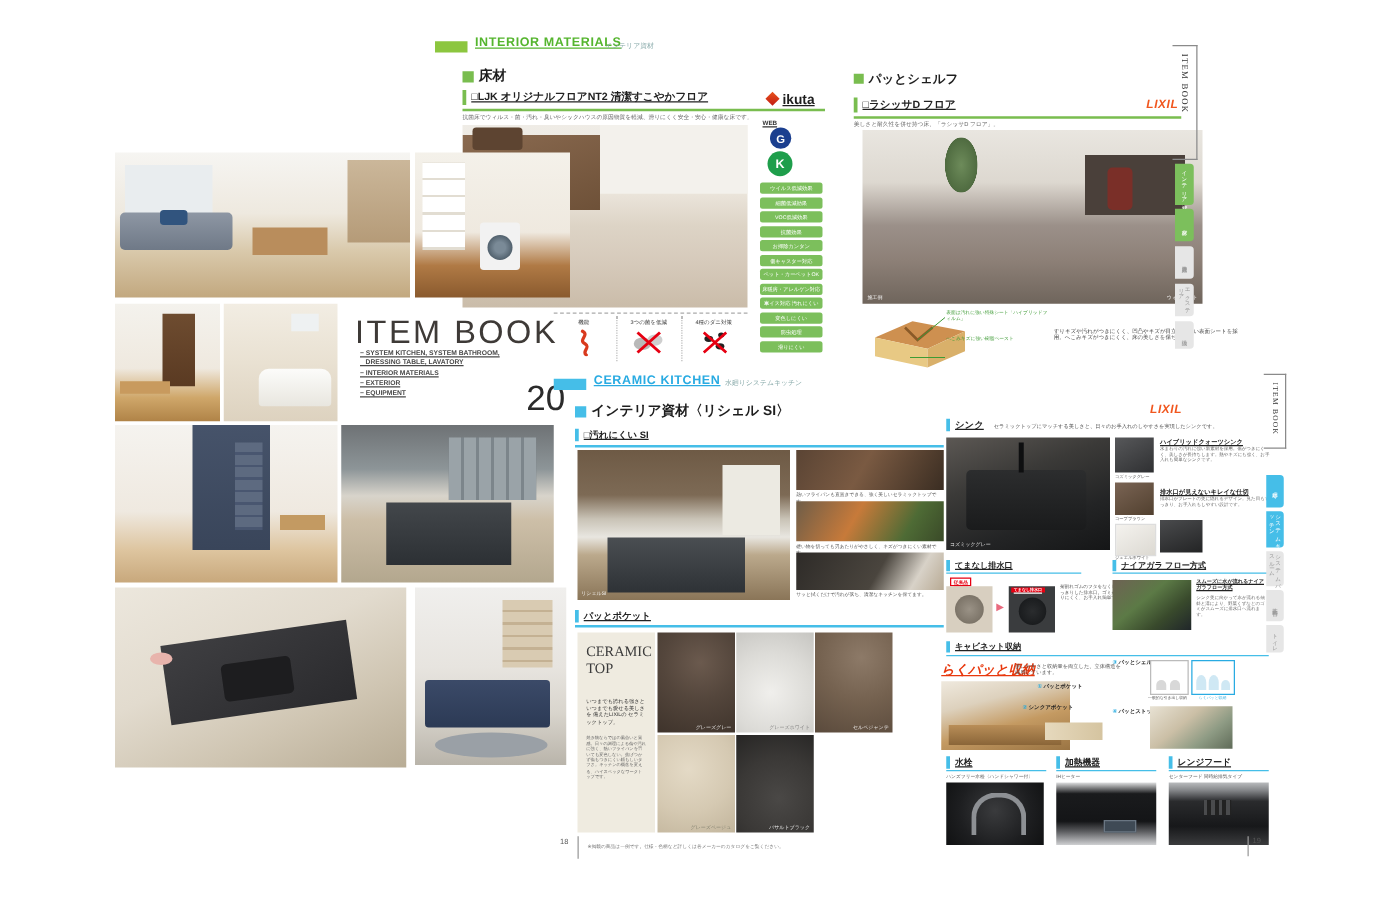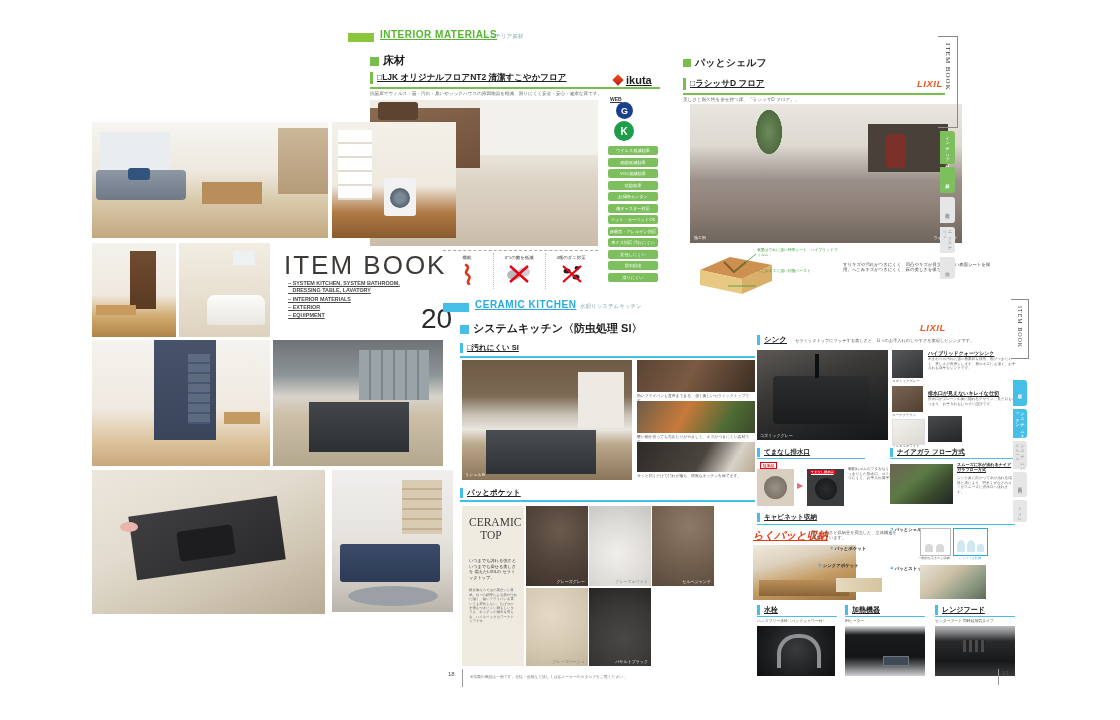--- a/index.html
+++ b/index.html
@@ -156,42 +156,42 @@
   <div class="abs b" style="left:288px;top:296px;font-size:5.4px;color:#4a4a4a;white-space:pre;">− INTERIOR MATERIALS</div>
   <div class="abs b" style="left:288px;top:304px;font-size:5.4px;color:#4a4a4a;white-space:pre;">− EXTERIOR</div>
   <div class="abs b" style="left:288px;top:312px;font-size:5.4px;color:#4a4a4a;white-space:pre;">− EQUIPMENT</div>
   <div class="abs" style="left:391px;top:303px;font-size:28px;color:#2b2b2b;margin-left:30px;">20</div>
 
   <div class="abs" style="left:443px;top:303px;width:26px;height:9px;background:#45BEE8;"></div>
   <div class="abs b" style="left:475px;top:299px;font-size:10px;color:#29ABE2;letter-spacing:.5px;">CERAMIC KITCHEN</div>
   <div class="abs" style="left:580px;top:303px;font-size:5.5px;color:#8aa;">水廻りシステムキッチン</div>
 
   <div class="sec-head" style="left:460px;top:321px;font-size:11px;">
-    <span class="sq" style="width:9px;height:9px;background:#45BEE8;"></span><span>システムキッチン〈防虫処理 SI〉</span>
+    <span class="sq" style="width:9px;height:9px;background:#45BEE8;"></span><span>インテリア資材〈リシェル SI〉</span>
   </div>
   <div class="abs lixil" style="left:920px;top:322px;font-size:9.5px;">LIXIL</div>
   <div class="abs b bar-left-cyan" style="left:460px;top:343px;font-size:7.5px;color:#222;">□汚れにくい SI</div>
   <div class="rule-cyan" style="left:460px;top:356px;width:295px;"></div>
 
   <div class="ph" style="left:462px;top:360px;width:170px;height:120px;background:linear-gradient(180deg,#6e5a45 0%,#7d6a55 30%,#c9c3b6 46%,#e8e6e0 58%,#bba98c 70%,#8a7558 100%);">
     <div class="abs" style="left:24px;bottom:6px;width:110px;height:44px;background:linear-gradient(180deg,#4a4e52,#2e3236);"></div>
     <div class="abs" style="right:8px;top:12px;width:46px;height:56px;background:#eceae2;"></div>
     <span class="cap-w" style="left:3px;bottom:3px;">リシェルSI</span>
   </div>
   <div class="ph" style="left:637px;top:360px;width:118px;height:32px;background:linear-gradient(120deg,#5a4434 0%,#7a5a42 45%,#3a2d22 100%);"></div>
   <div class="cap-g" style="left:637px;top:394px;width:118px;">熱いフライパンも直置きできる、強く美しいセラミックトップです。</div>
   <div class="ph" style="left:637px;top:401px;width:118px;height:32px;background:linear-gradient(120deg,#6e5d48 0%,#c77a3a 40%,#4e6b35 75%,#3a4a28 100%);"></div>
   <div class="cap-g" style="left:637px;top:435px;width:118px;">硬い物を切っても刃あたりがやさしく、キズがつきにくい素材です。</div>
   <div class="ph" style="left:637px;top:442px;width:118px;height:30px;background:linear-gradient(120deg,#2e2b28 0%,#4a453e 55%,#d8d2c8 80%,#b8aa94 100%);"></div>
   <div class="cap-g" style="left:637px;top:474px;width:118px;">サッと拭くだけで汚れが落ち、清潔なキッチンを保てます。</div>
 
   <div class="abs b bar-left-cyan" style="left:460px;top:488px;font-size:7.5px;">パッとポケット</div>
   <div class="rule-cyan" style="left:460px;top:500px;width:295px;height:1.5px;"></div>
   <div class="abs" style="left:462px;top:506px;width:62px;height:160px;background:#EFEBE0;">
-    <div style="font-family:'Liberation Serif','DejaVu Serif',serif;font-size:11.5px;color:#3b3b3b;padding:10px 0 0 7px;line-height:13px;width:44px;text-align:center;">CERAMIC TOP</div>
+    <div style="font-family:'Liberation Serif','DejaVu Serif',serif;font-size:11.5px;color:#3b3b3b;padding:10px 0 0 7px;line-height:13px;width:44px;">CERAMIC TOP</div>
     <div style="font-size:4.2px;line-height:5.6px;color:#333;padding:16px 7px 0 7px;">いつまでも誇れる強さと いつまでも愛せる美しさを 備えたLIXILの セラミックトップ。</div>
     <div style="font-size:3.4px;line-height:4.4px;color:#666;padding:8px 7px 0 7px;">焼き物ならではの風合いと質感。日々の調理による傷や汚れに強く、熱いフライパンを置いても変色しない。焦げつかず傷もつきにくい頼もしいタフさ。キッチンの概念を変える、ハイスペックなワークトップです。</div>
   </div>
   <div class="ph" style="left:526px;top:506px;width:62px;height:80px;background:radial-gradient(circle at 55% 30%,#6b5a4e 0%,#54463c 45%,#3e332b 100%);">
     <span class="cap-w" style="right:3px;bottom:2px;">グレーズグレー</span>
     </div>
   <div class="ph" style="left:589px;top:506px;width:62px;height:80px;background:radial-gradient(circle at 45% 60%,#f0efec 0%,#dcdbd7 55%,#c6c5c1 100%);">
     <span class="cap-w" style="right:3px;bottom:2px;color:#777;">グレーズホワイト</span>
     </div>
   <div class="ph" style="left:652px;top:506px;width:62px;height:80px;background:radial-gradient(circle at 60% 25%,#8d7a68 0%,#74614f 50%,#5a4a3c 100%);">

